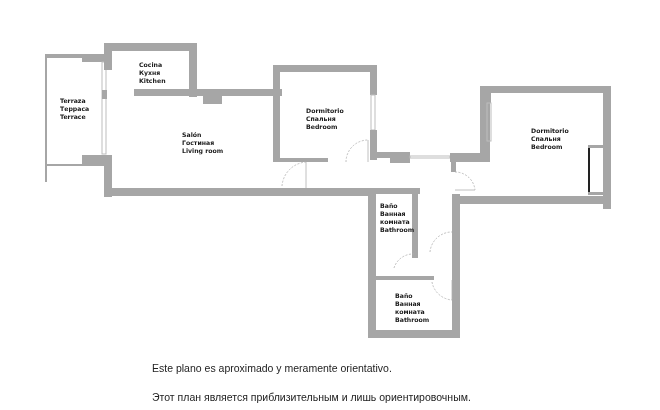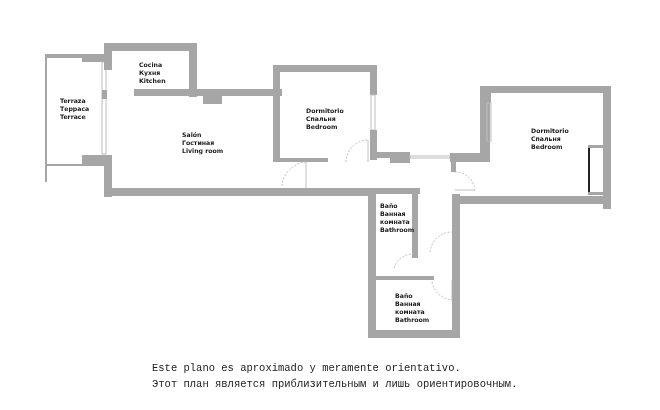--- a/index.html
+++ b/index.html
@@ -4,21 +4,21 @@
   <style>
     html, body { margin:0; padding:0; background:#ffffff; }
     body { width:660px; height:410px; position:relative; overflow:hidden; font-family:"DejaVu Sans", sans-serif; }
     #plan { position:absolute; left:0; top:0; width:660px; height:345px; }
     .wall { fill:#a6a6a6; }
     .win { fill:none; stroke:#bdbdbd; stroke-width:1; }
     .arc { fill:none; stroke:#b0b0b0; stroke-width:0.8; stroke-dasharray:2 1.5; }
     .doorleaf { stroke:#b0b0b0; stroke-width:0.8; }
     .label { position:absolute; font-family:"DejaVu Sans", sans-serif; font-size:6.2px; font-weight:bold; line-height:8px; color:#1a1a1a; white-space:nowrap; }
     .label span { display:block; }
-    .note { position:absolute; left:152px; font-family:Liberation Mono, monospace; font-size:10.5px; color:#222; white-space:nowrap; }
+    .note { position:absolute; left:152px; font-family:Liberation Sans, sans-serif; font-size:10.5px; color:#222; white-space:nowrap; }
   </style>
 </head>
 <body>
 
 <svg id="plan" viewBox="0 0 660 345" width="660" height="345">
 
   <g>
     <rect class="wall" x="45" y="54" width="60" height="4"></rect>
     <rect class="wall" x="82" y="54" width="23" height="8"></rect>
     <rect class="wall" x="45" y="54" width="2" height="128"></rect>
@@ -125,13 +125,13 @@
   <span>Bathroom</span>
 </div>
 <div class="label" style="left:395px; top:292px;">
   <span>Baño</span>
   <span>Ванная</span>
   <span>комната</span>
   <span>Bathroom</span>
 </div>
 
 <div class="note" style="top:362px;">Este plano es aproximado y meramente orientativo.</div>
-<div class="note" style="top:378px;">Этот план является приблизительным и лишь ориентировочным.</div>
+<div class="note" style="top:391px;">Этот план является приблизительным и лишь ориентировочным.</div>
 
 </body></html>

